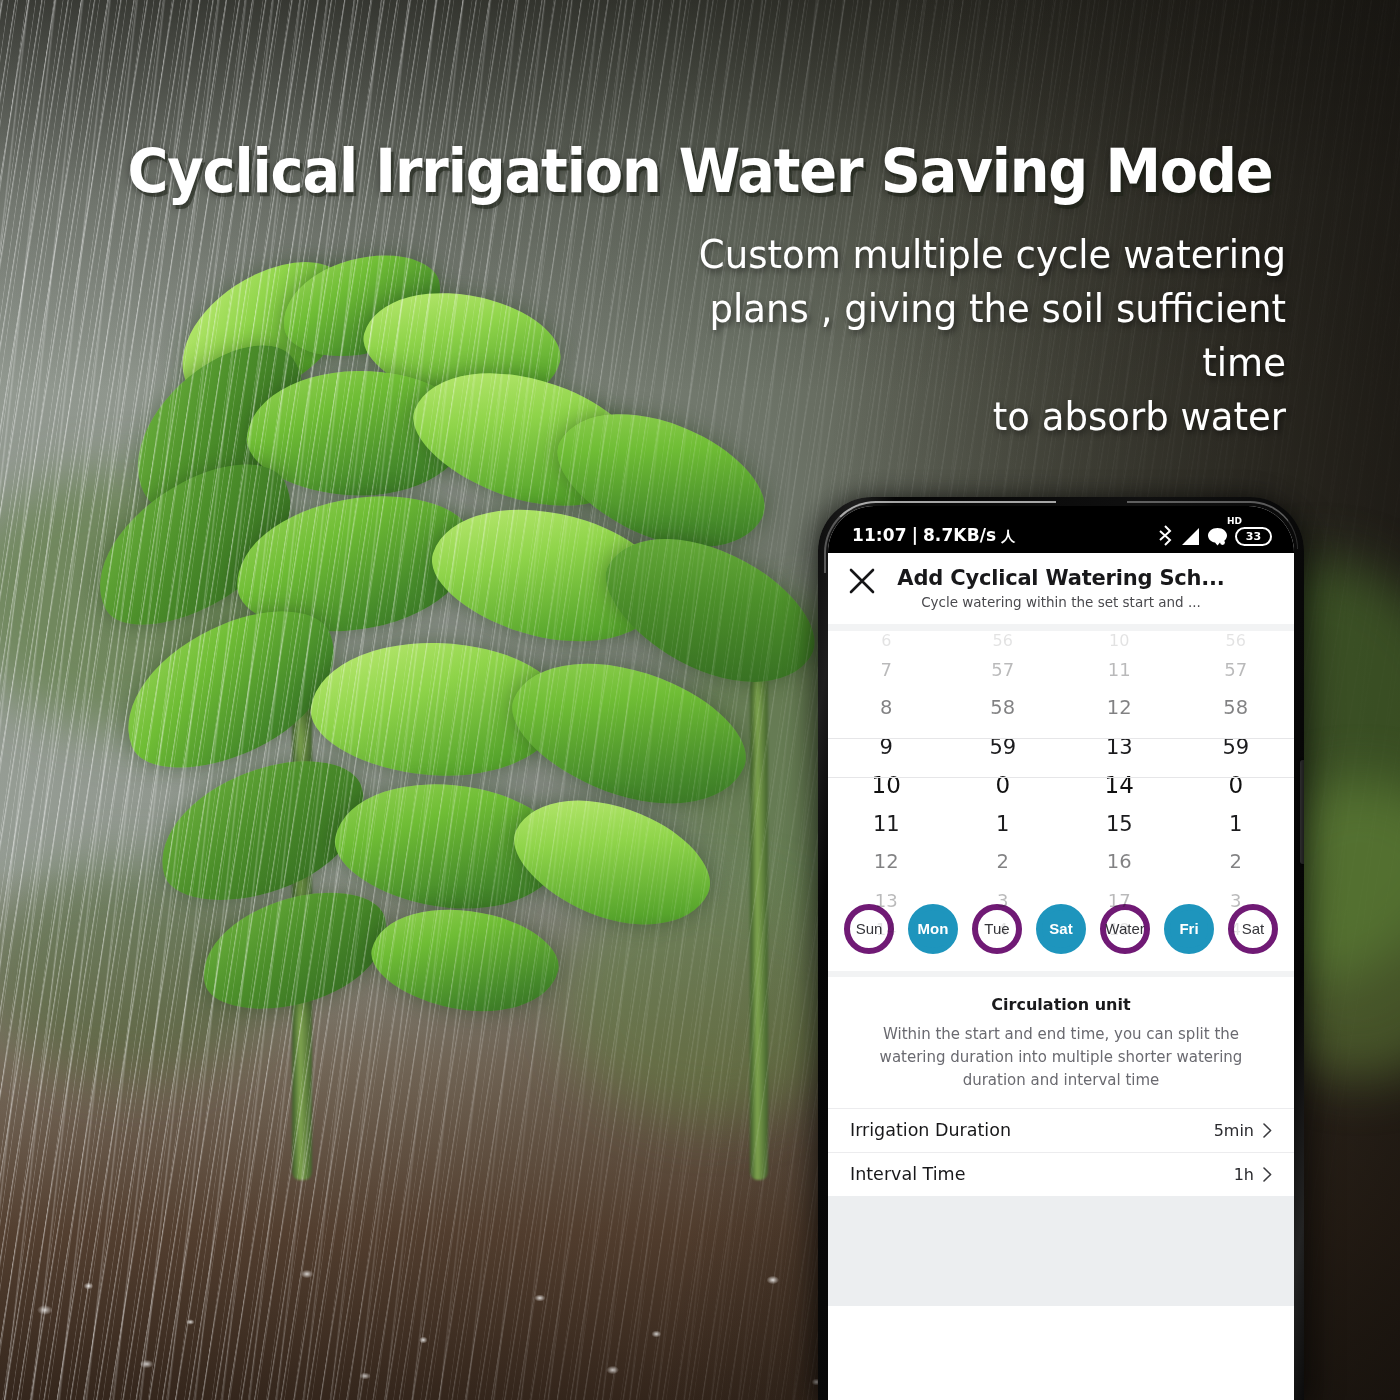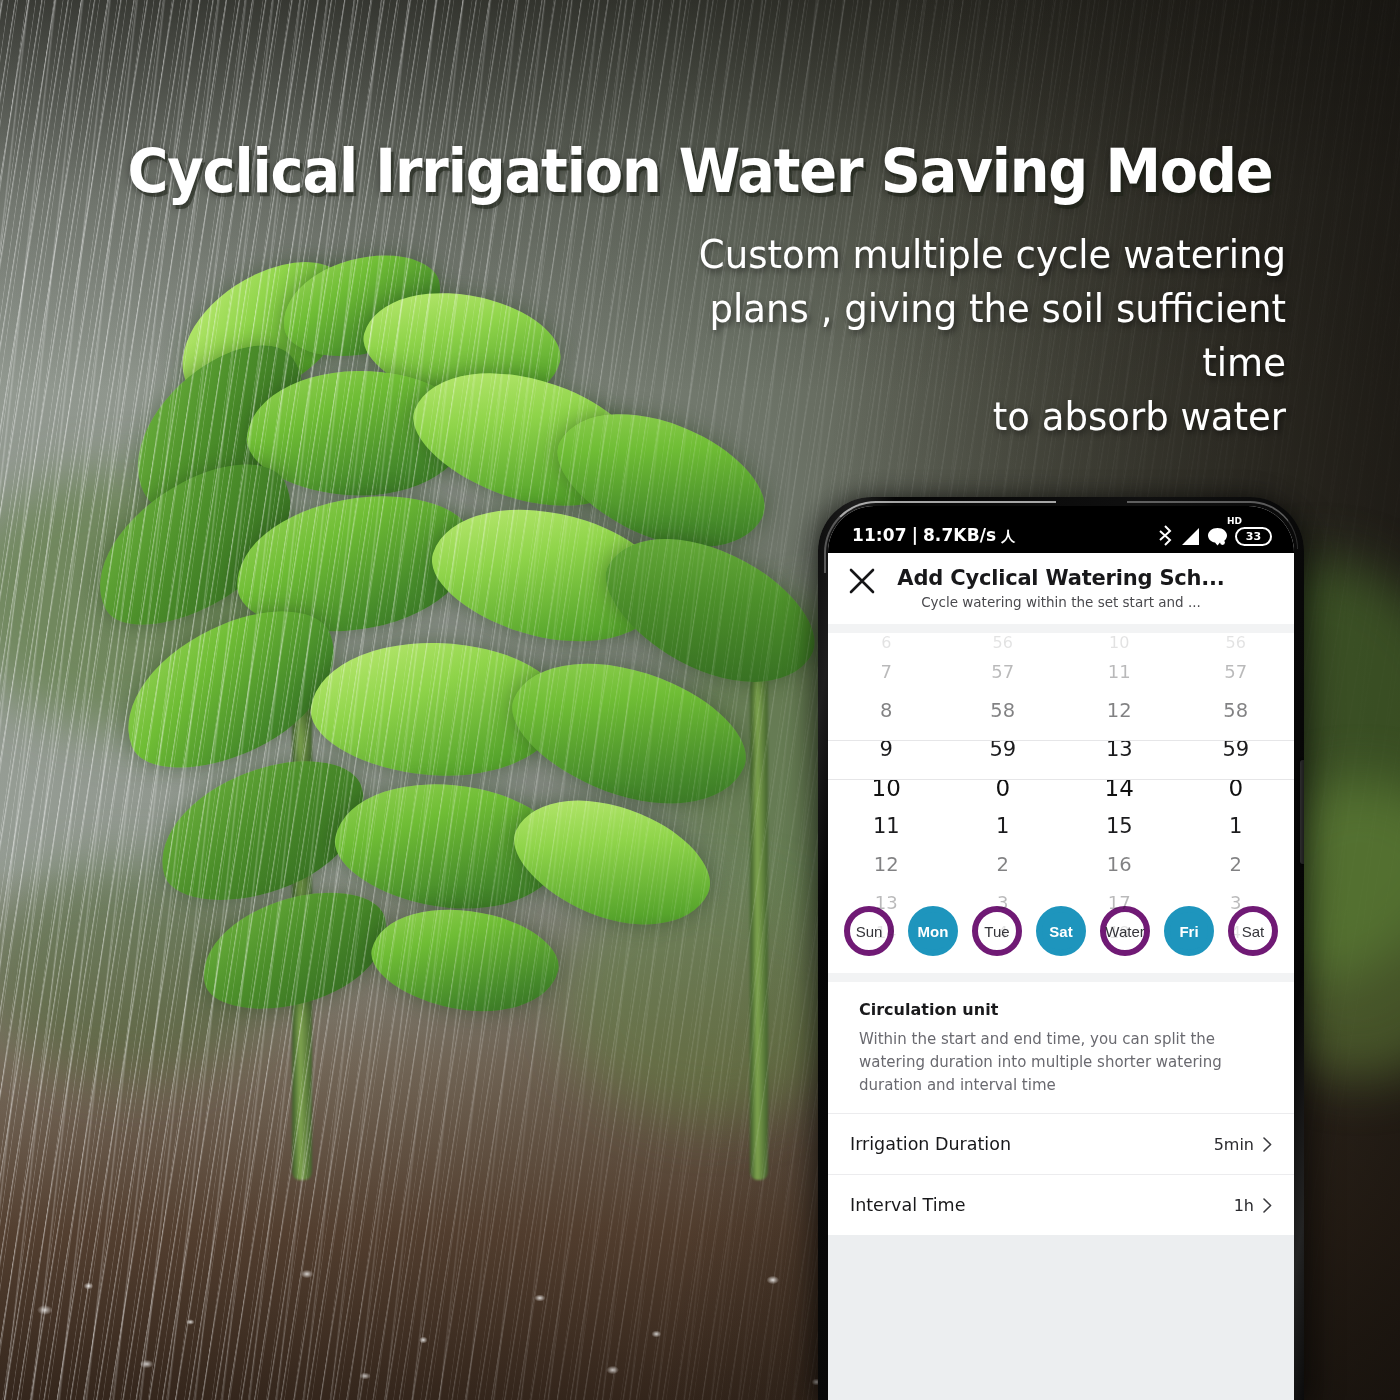--- a/index.html
+++ b/index.html
@@ -244,40 +244,40 @@
   }
   .day {
     width:50px; height:50px; border-radius:50%;
     display:flex; align-items:center; justify-content:center;
     font-family:Liberation Sans, sans-serif; font-size:15px;
     border:6px solid #701a75; color:#35353a; background:#fff;
   }
   .day.on { background:#1e95bd; border-color:#1e95bd; color:#fff; font-weight:700; }
 
   
-  .sec { background:#fff; padding:18px 22px 16px 31px; }
+  .sec { background:#fff; padding:18px 22px 16px 22px;text-align:center; }
   .sec-title {
     font-family:"DejaVu Sans", sans-serif; font-size:16px;
     font-weight:700; color:#1a1a1c; margin-bottom:9px;
   }
   .sec-desc {
     font-family:"DejaVu Sans", sans-serif; font-size:15px;
     line-height:23px; color:#6a6a70;
   }
   .divider { height:1px; background:#ececee; margin:0 0 0 0; }
   .row {
     background:#fff; height:60px; display:flex; align-items:center;
     justify-content:space-between; padding:0 22px;
   }
   .row-label { font-family:"DejaVu Sans", sans-serif; font-size:17.5px; color:#18181a; }
   .row-right { display:flex; align-items:center; gap:9px; }
   .row-val { font-family:"DejaVu Sans", sans-serif; font-size:16px; color:#2a2a2e; }
   .chev { width:9px; height:15px; }
   .filler { background:#eceef0; flex:1; min-height:110px; }
-  .screen-body { display:flex; flex-direction:column; height:847px; }
+  .screen-body { display:flex; flex-direction:column; height:753px; }
 </style>
 </head>
 <body>
 
 <div id="bg">
   <div class="bg-base"></div>
 
   <div class="leafblob" style="left:-40px;top:470px;width:340px;height:260px;background:rgba(86,122,52,0.55);"></div>
   <div class="leafblob" style="left:660px;top:600px;width:420px;height:330px;background:rgba(90,128,56,0.48);"></div>
   <div class="leafblob" style="left:1150px;top:560px;width:330px;height:420px;background:rgba(78,118,46,0.55);"></div>

